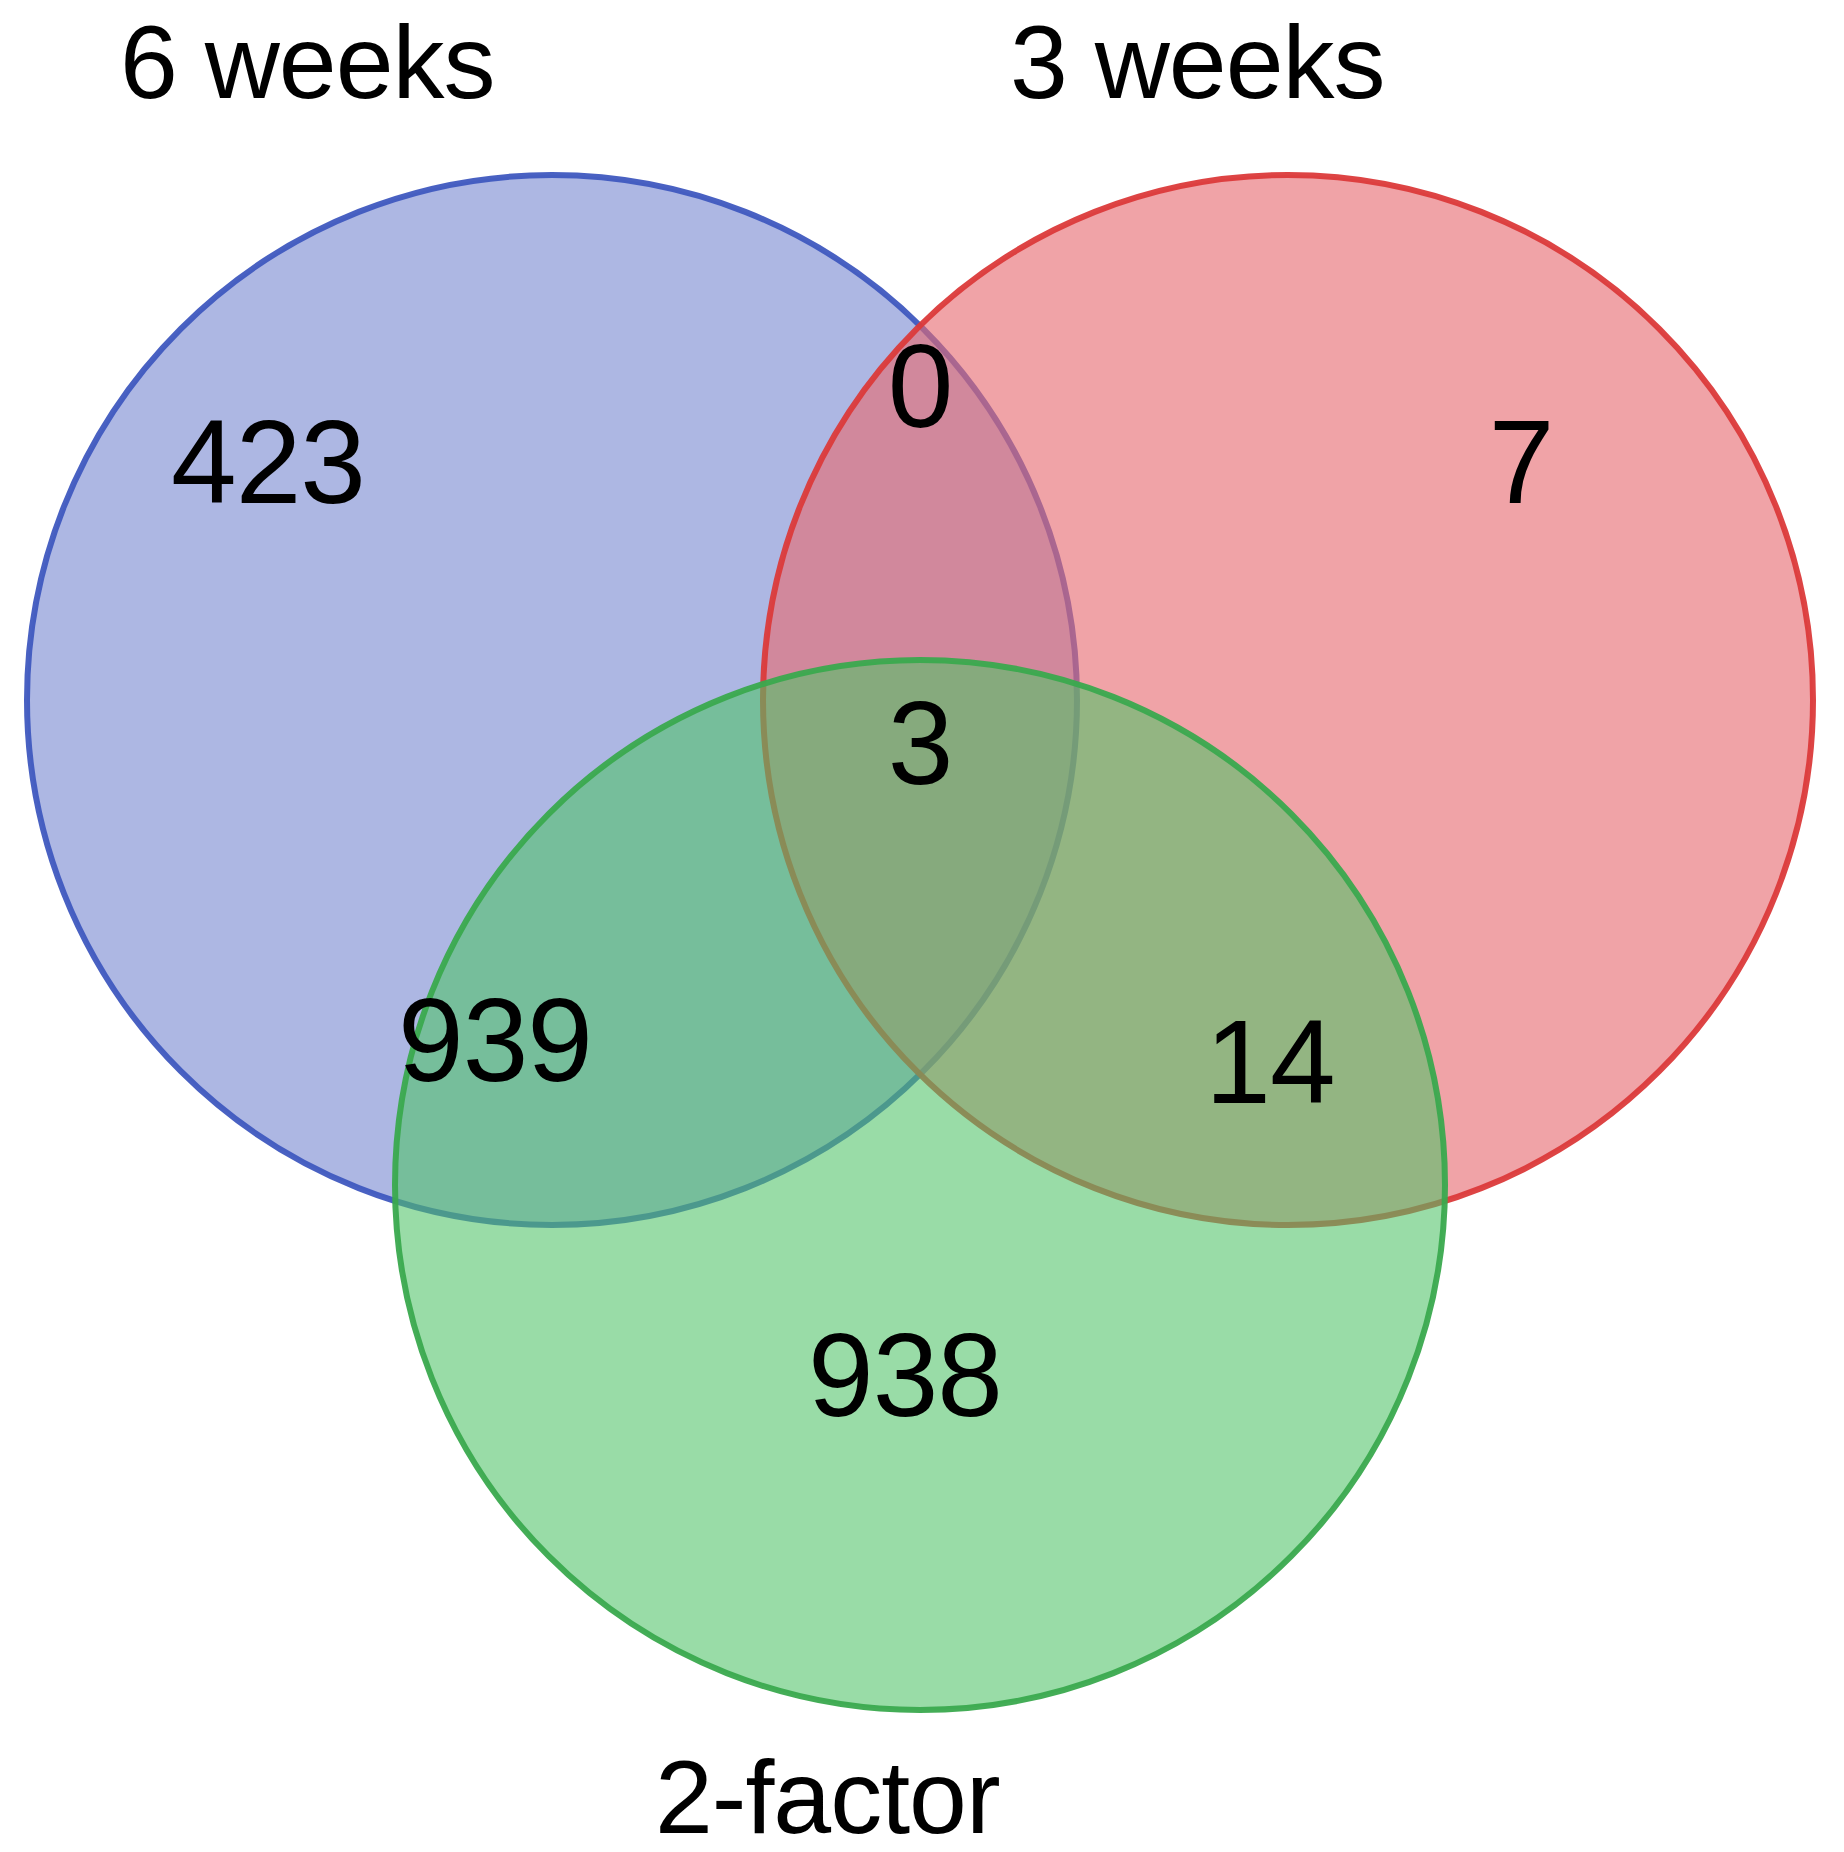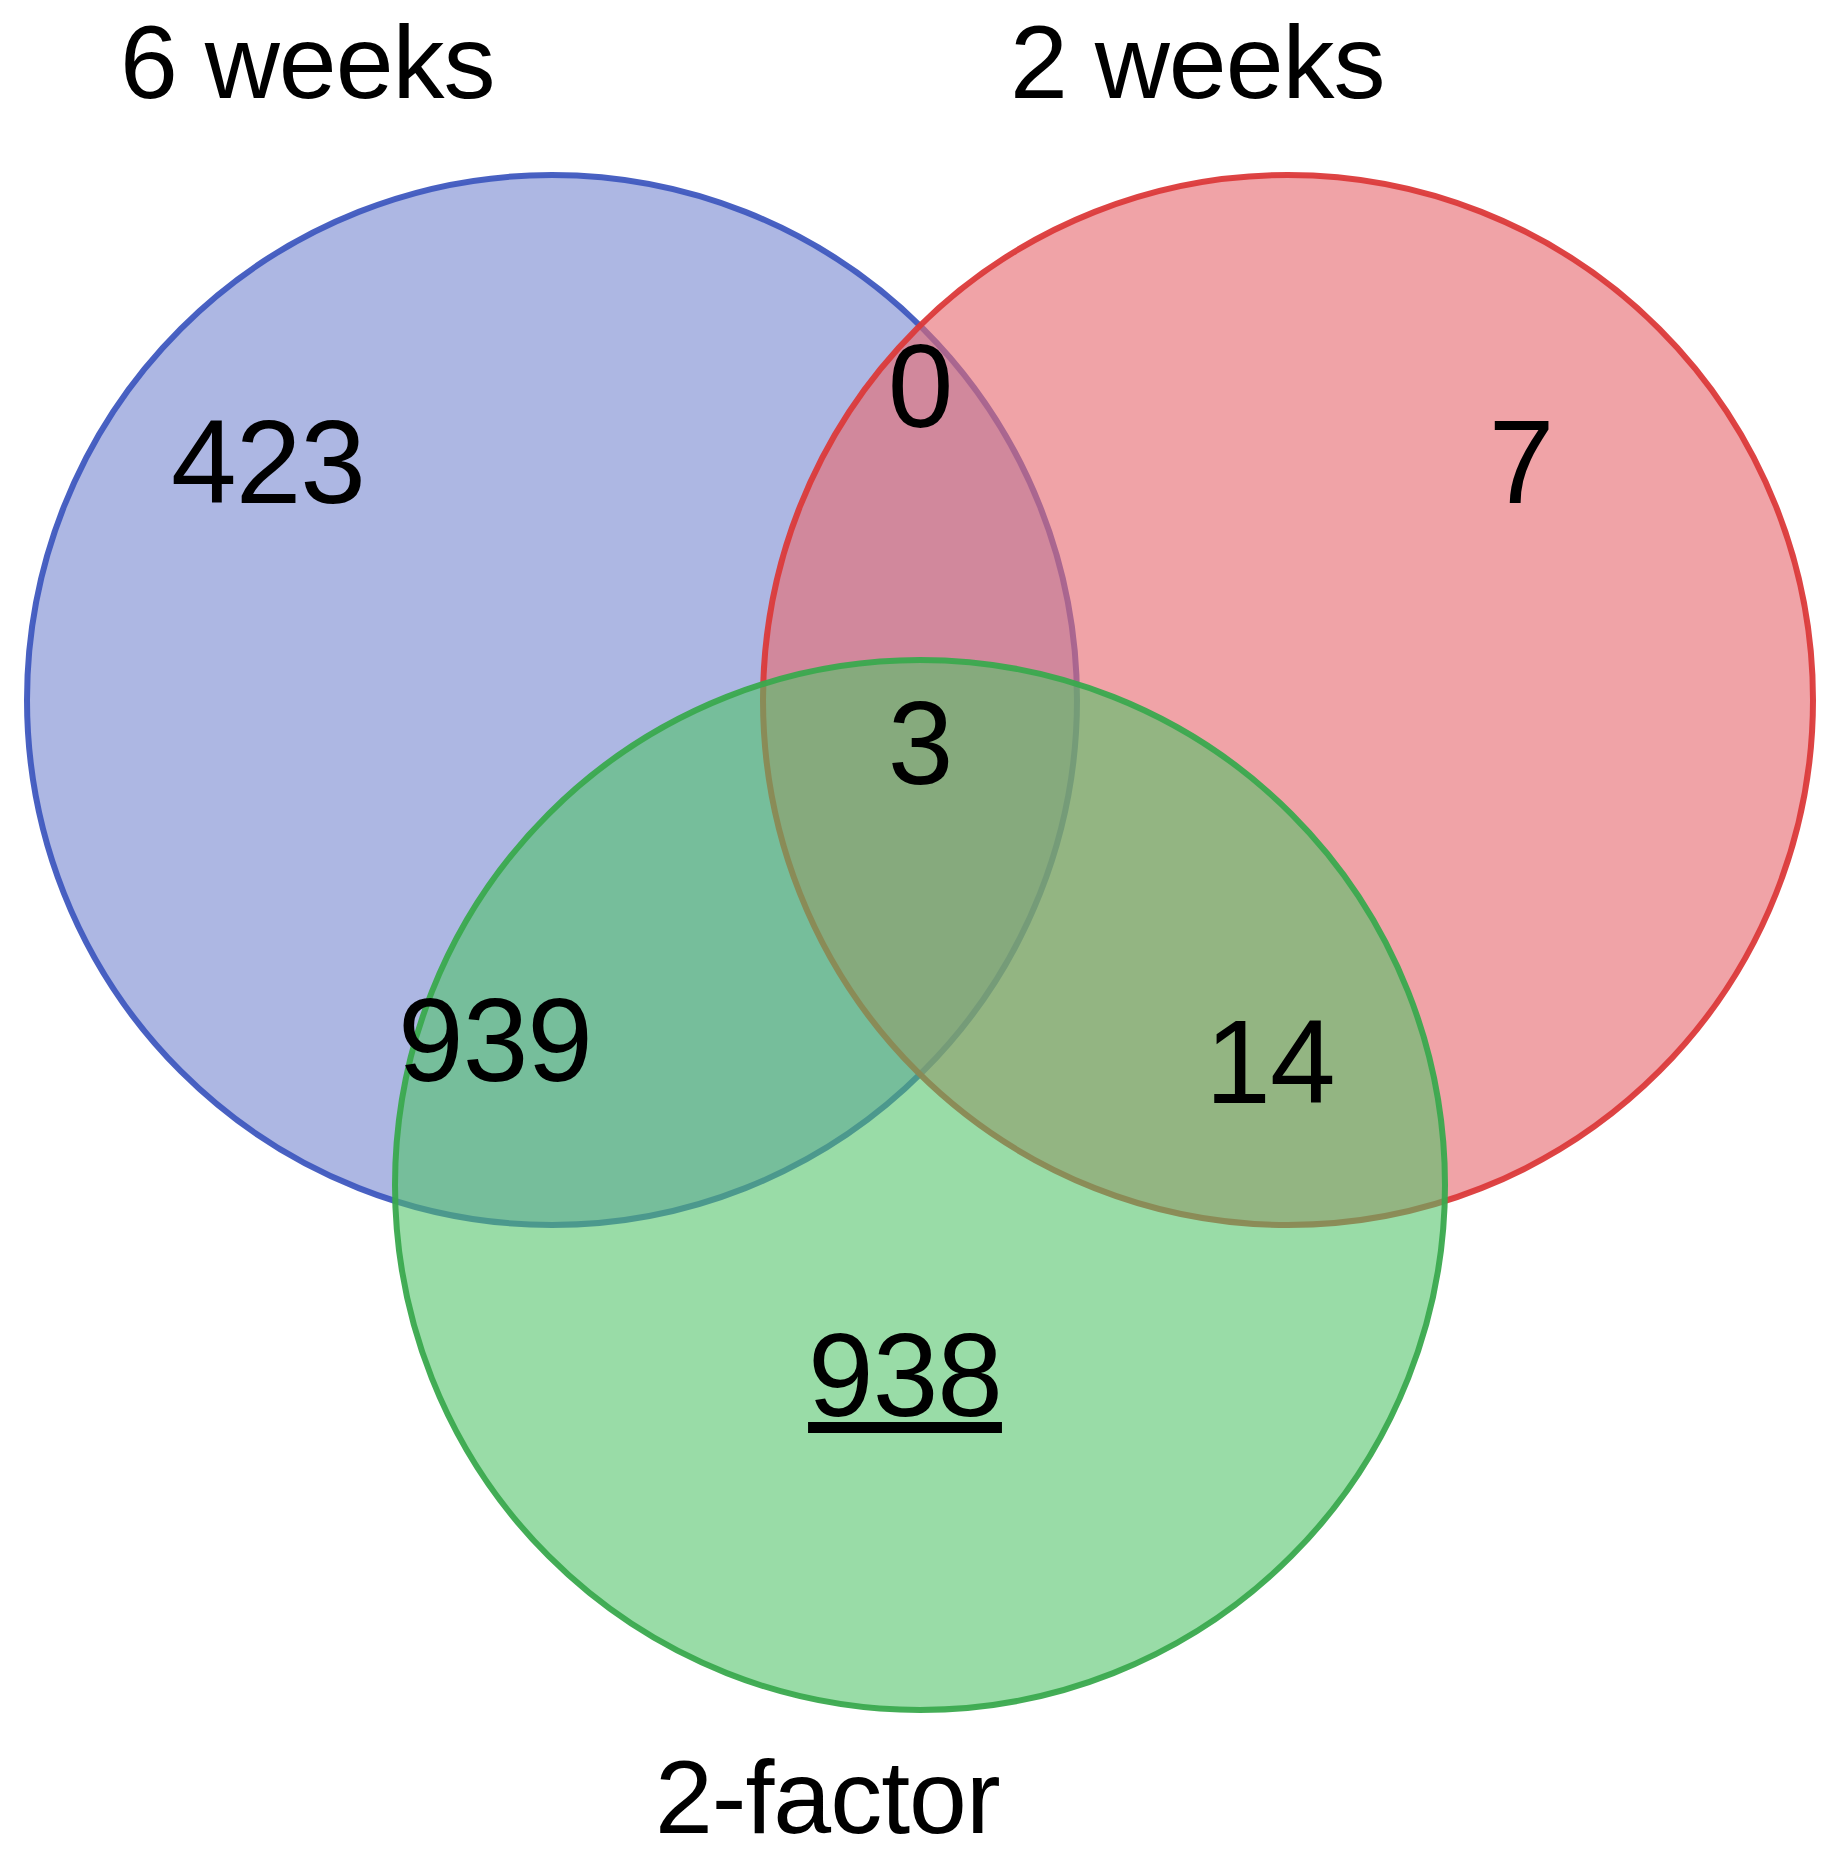--- a/index.html
+++ b/index.html
@@ -58,31 +58,31 @@
 
     <g>
       <circle cx="552" cy="700" r="525" fill="#8e9bd8" fill-opacity="0.72" stroke="#3f58bf" stroke-width="6" stroke-opacity="0.95"></circle>
       <circle cx="1288" cy="700" r="525" fill="#e76a71" fill-opacity="0.62" stroke="#db3a3a" stroke-width="6" stroke-opacity="0.95"></circle>
       <circle cx="920" cy="1185" r="525" fill="#4fc368" fill-opacity="0.58" stroke="#3aa94e" stroke-width="6" stroke-opacity="0.95"></circle>
     </g>
   </svg>
 
   <div class="set-label" style="left: 120px; top: 10px;">6 weeks</div>
 
-  <div class="set-label" style="left: 1010px; top: 10px;">2 weeks</div>
+  <div class="set-label" style="left: 1010px; top: 10px;">3 weeks</div>
 
   <div class="set-label" style="left: 655px; top: 1745px;">2-factor</div>
 
   <div class="region-count" style="left:268px; top:462px;">423</div>
 
   <div class="region-count" style="left:1521px; top:462px;">7</div>
 
   <div class="region-count" style="left:920px; top:386px;">0</div>
 
   <div class="region-count" style="left:920px; top:743px;">3</div>
 
   <div class="region-count" style="left:495px; top:1040px;">939</div>
 
   <div class="region-count" style="left:1270px; top:1046px;margin-top:16px;">14</div>
 
-  <div class="region-count" style="left:905px; top:1375px;text-decoration:underline;">938</div>
+  <div class="region-count" style="left:905px; top:1375px;">938</div>
 
 </div>
 
 </body></html>

